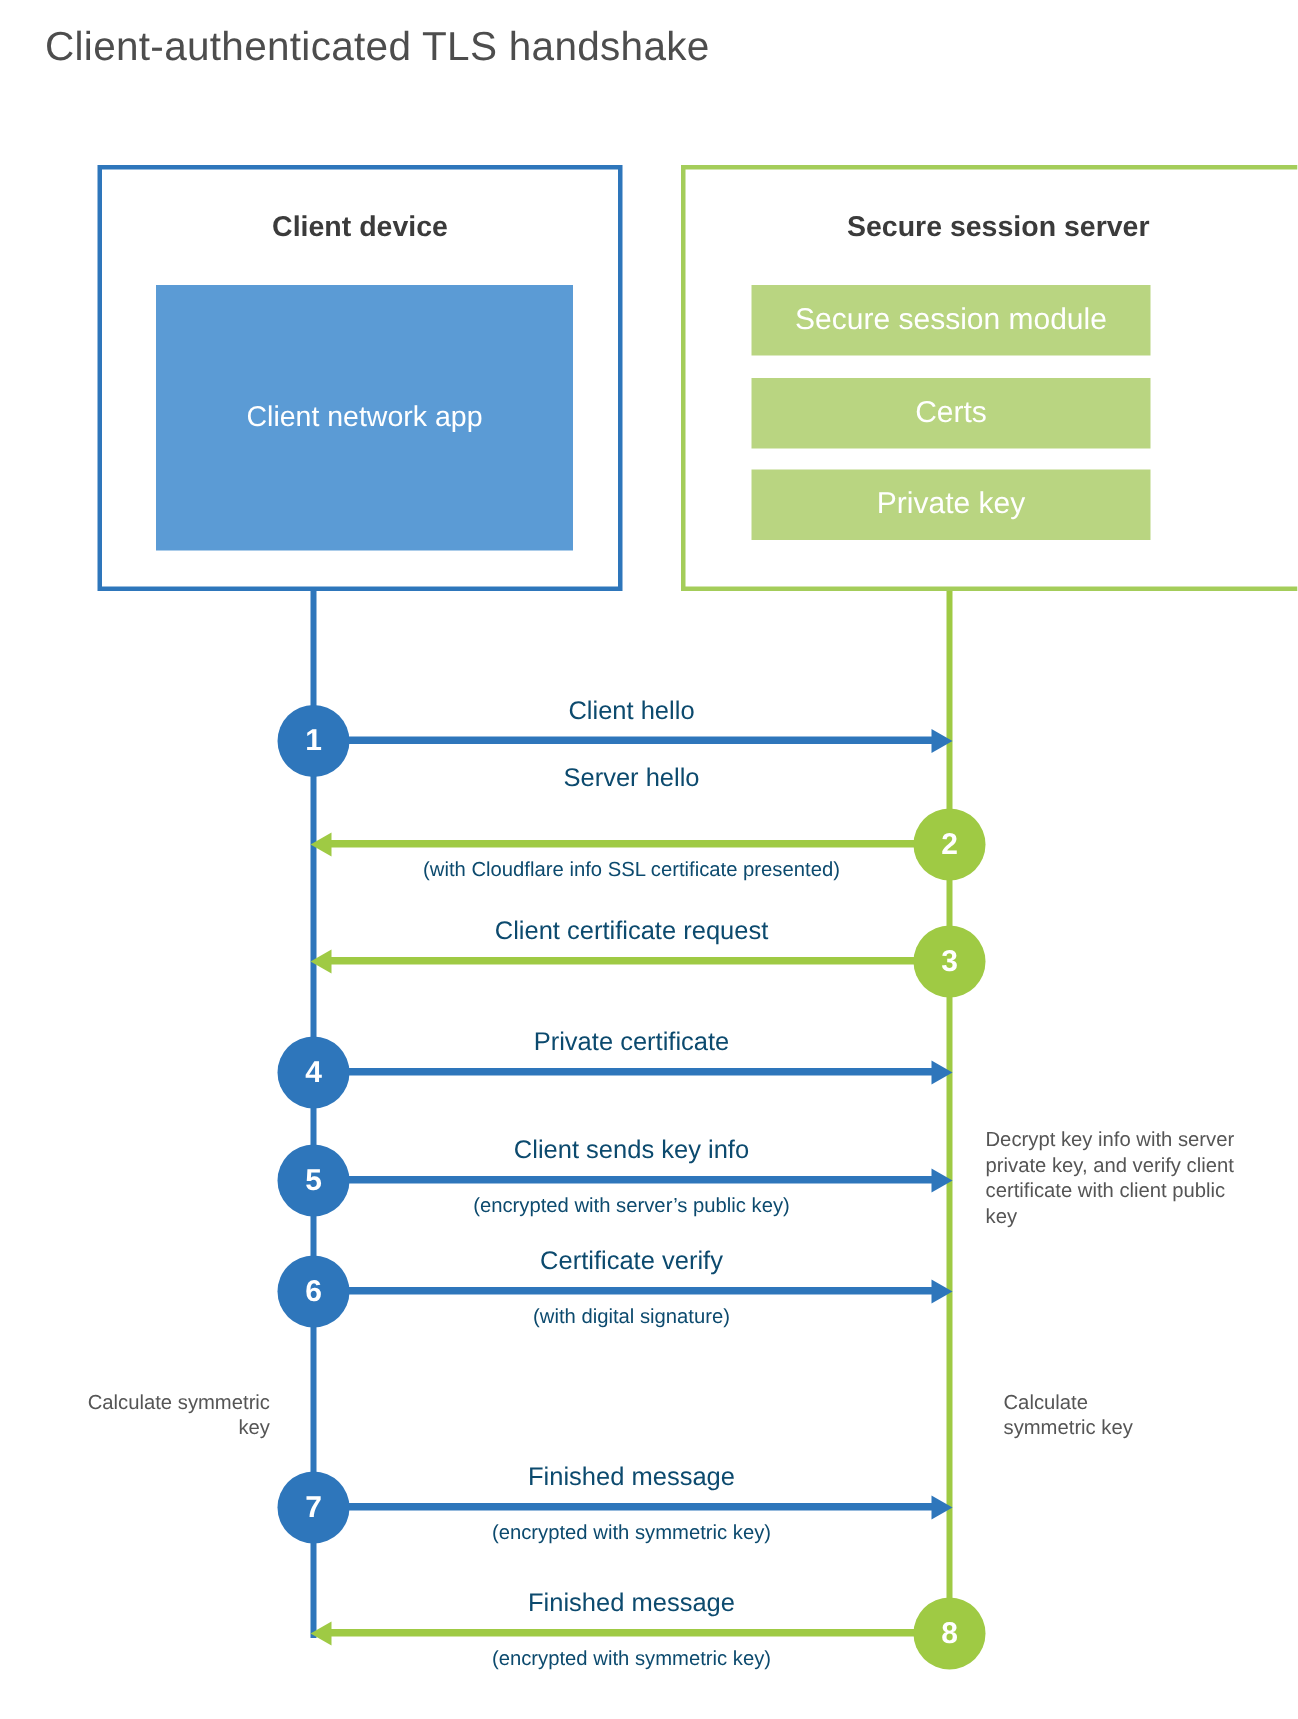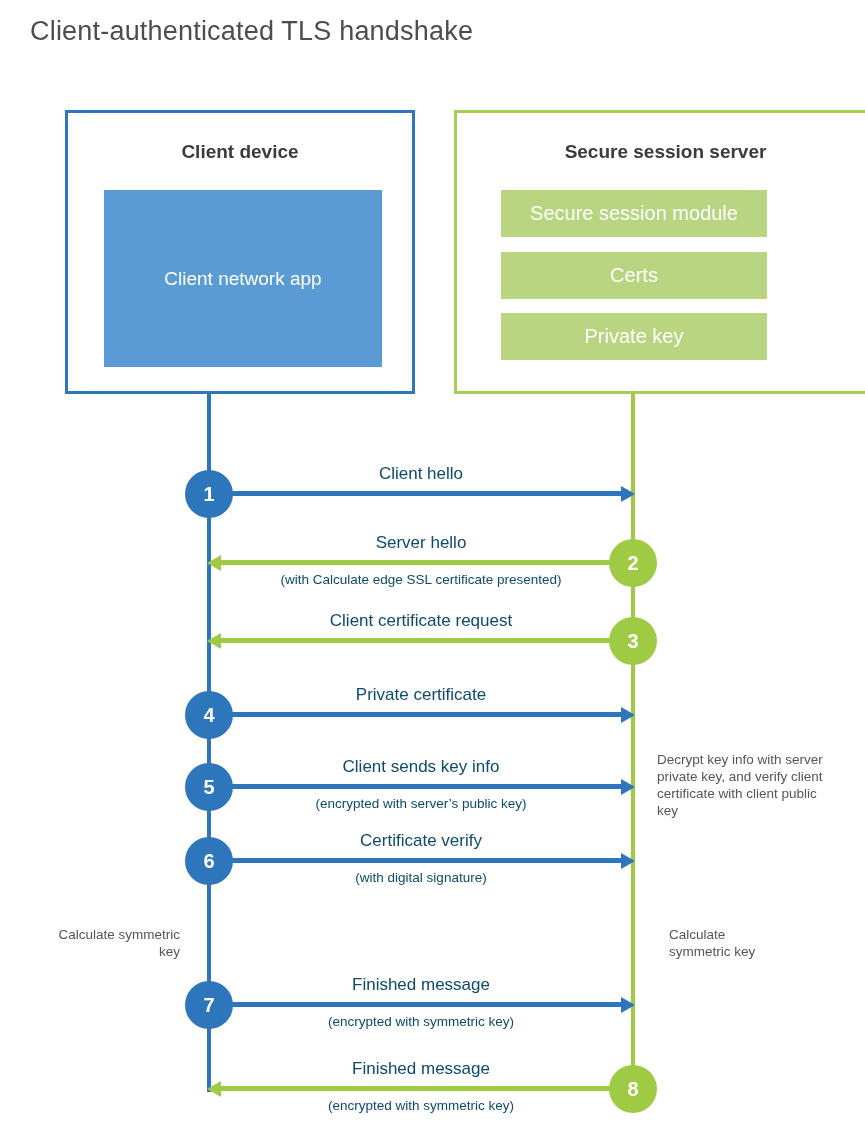--- a/index.html
+++ b/index.html
@@ -81,26 +81,26 @@
 
   <div class="msg main" style="top:464px;">Client hello</div>
   <div class="arrow right" style="top:491px;">
     <div class="shaft"></div>
     <div class="head"></div>
   </div>
   <div class="ncircle blue" style="top:470px;">
     <span>1</span>
   </div>
 
-  <div class="msg main" style="top:533px;">Server hello</div>
+  <div class="msg main" style="top:509px;">Server hello</div>
   <div class="arrow left" style="top:560px;">
     <div class="shaft"></div>
     <div class="head"></div>
   </div>
-  <div class="msg sub" style="top:572px;">(with Calculate edge SSL certificate presented)</div>
+  <div class="msg sub" style="top:572px;">(with Cloudflare info SSL certificate presented)</div>
   <div class="ncircle green" style="top:539px;">
     <span>2</span>
   </div>
 
   <div class="msg main" style="top:611px;">Client certificate request</div>
   <div class="arrow left" style="top:638px;">
     <div class="shaft"></div>
     <div class="head"></div>
   </div>
   <div class="ncircle green" style="top:617px;">

